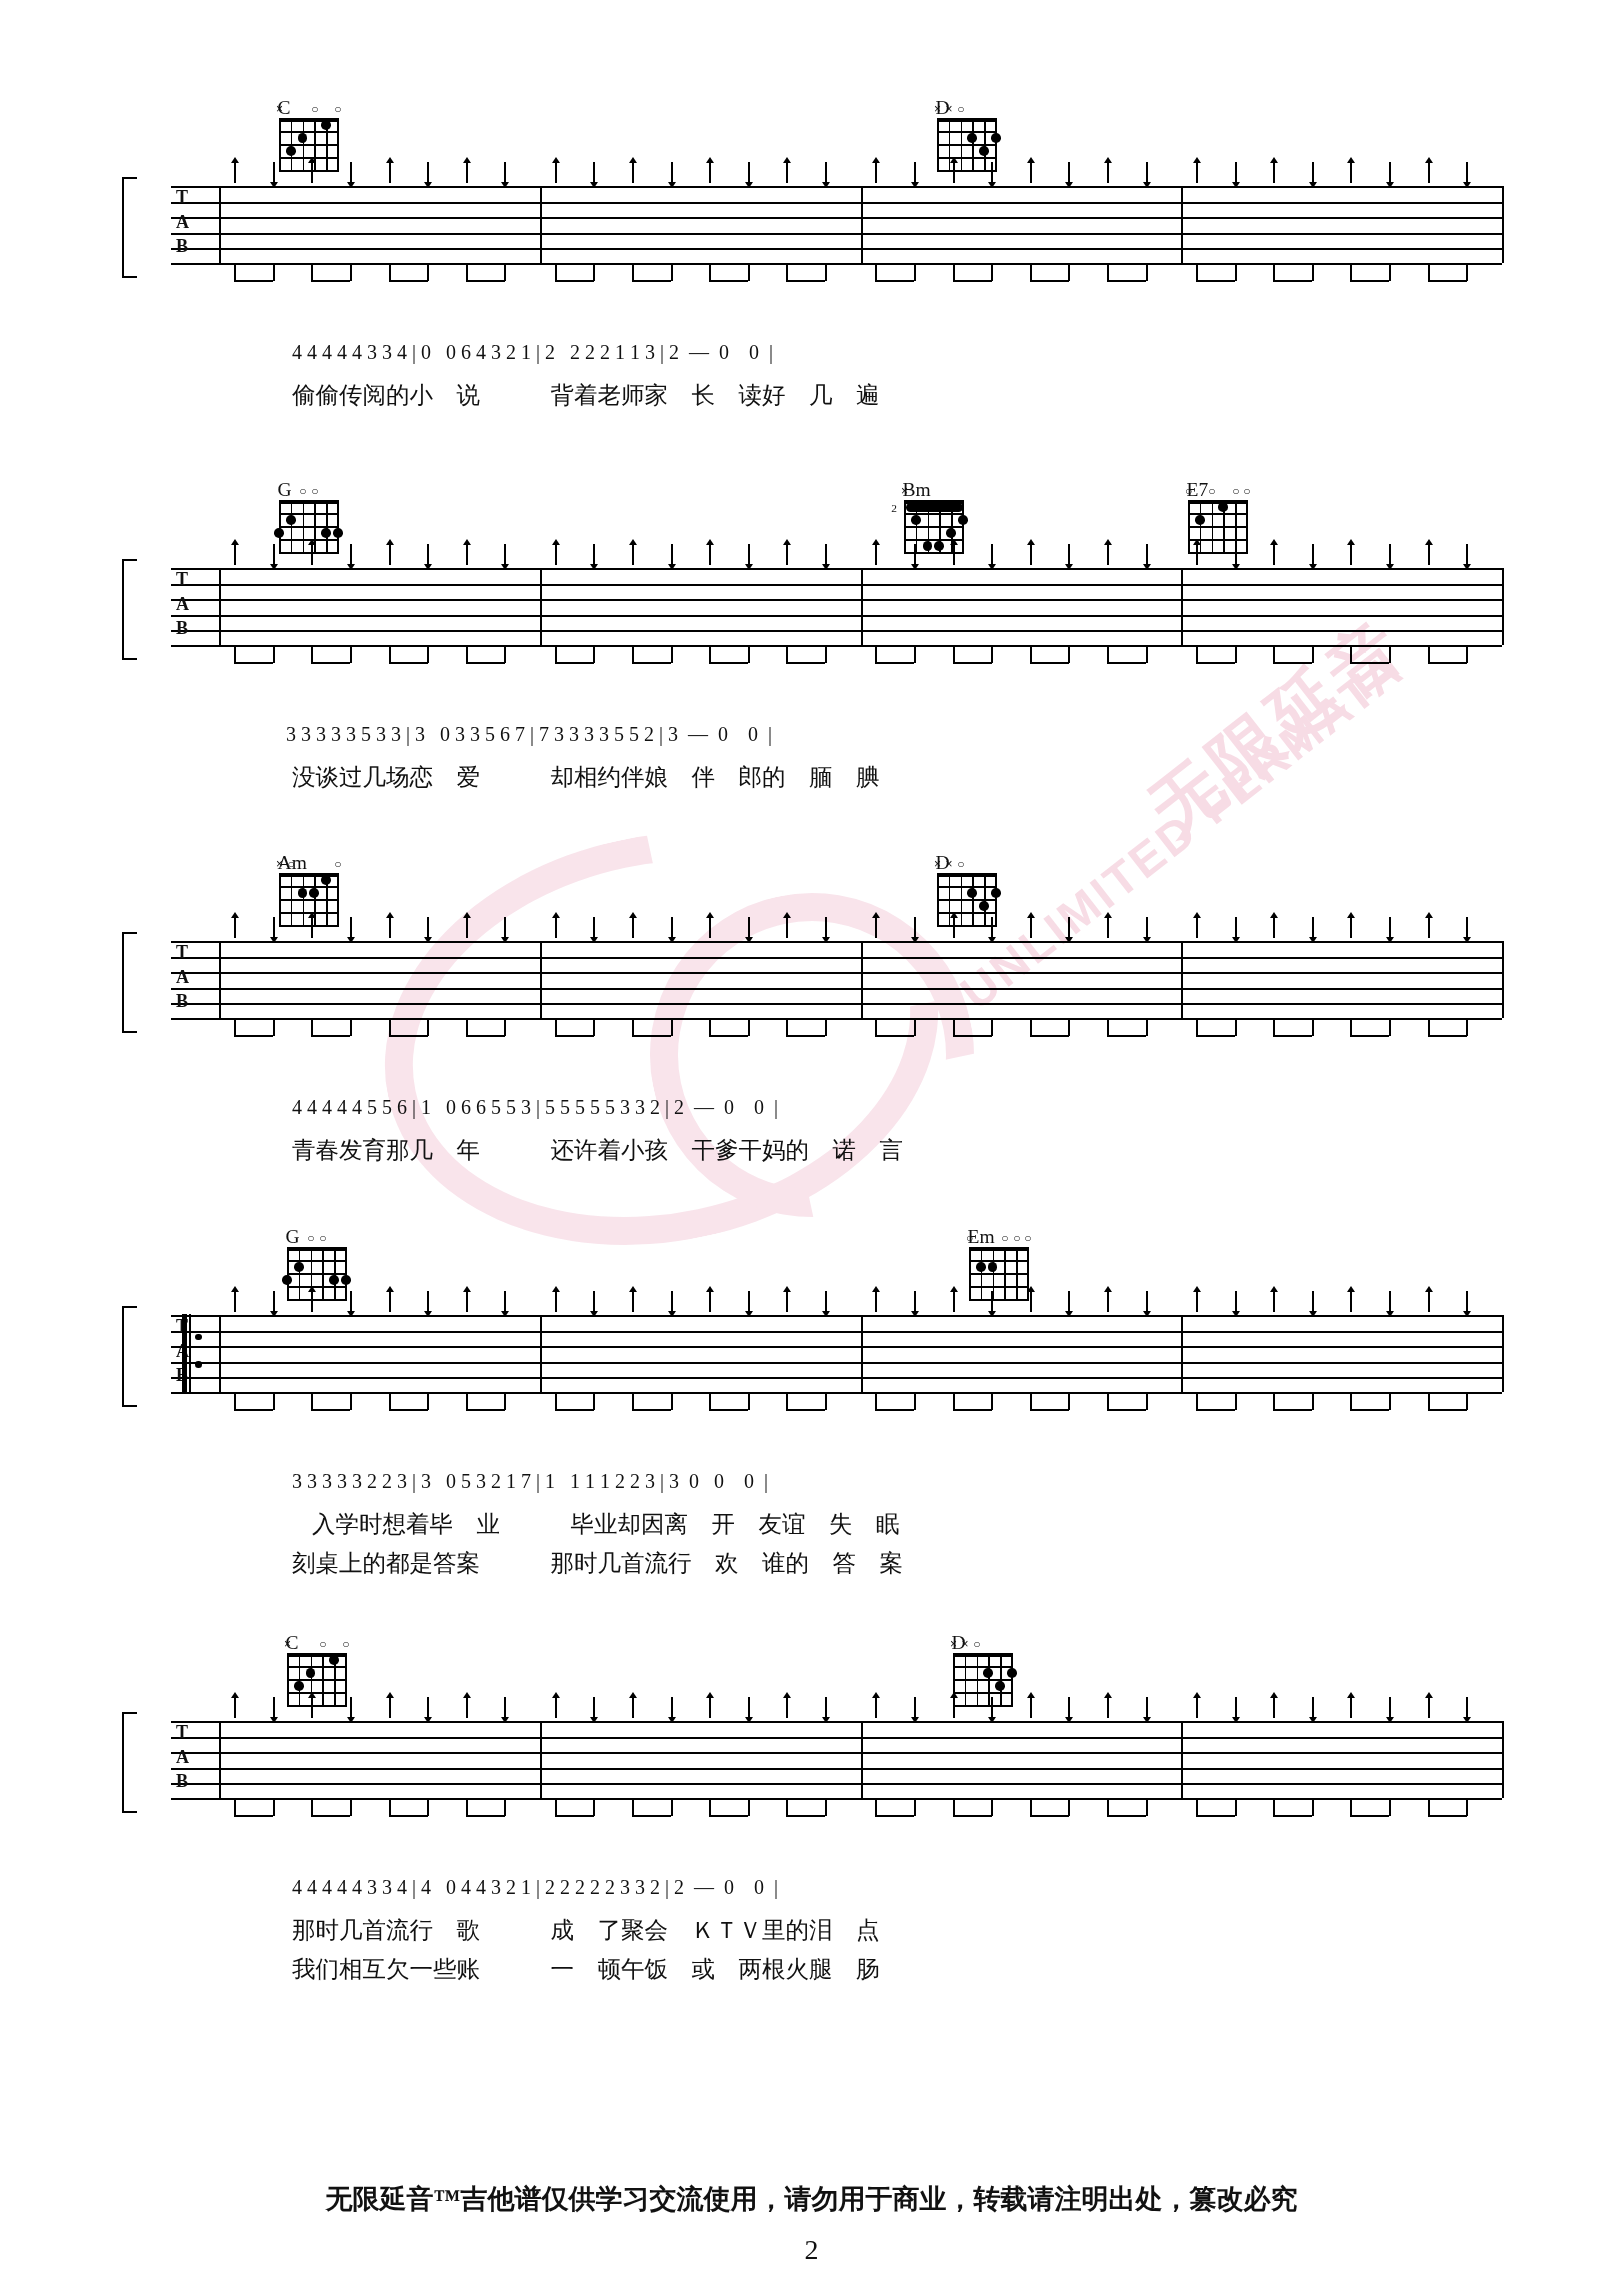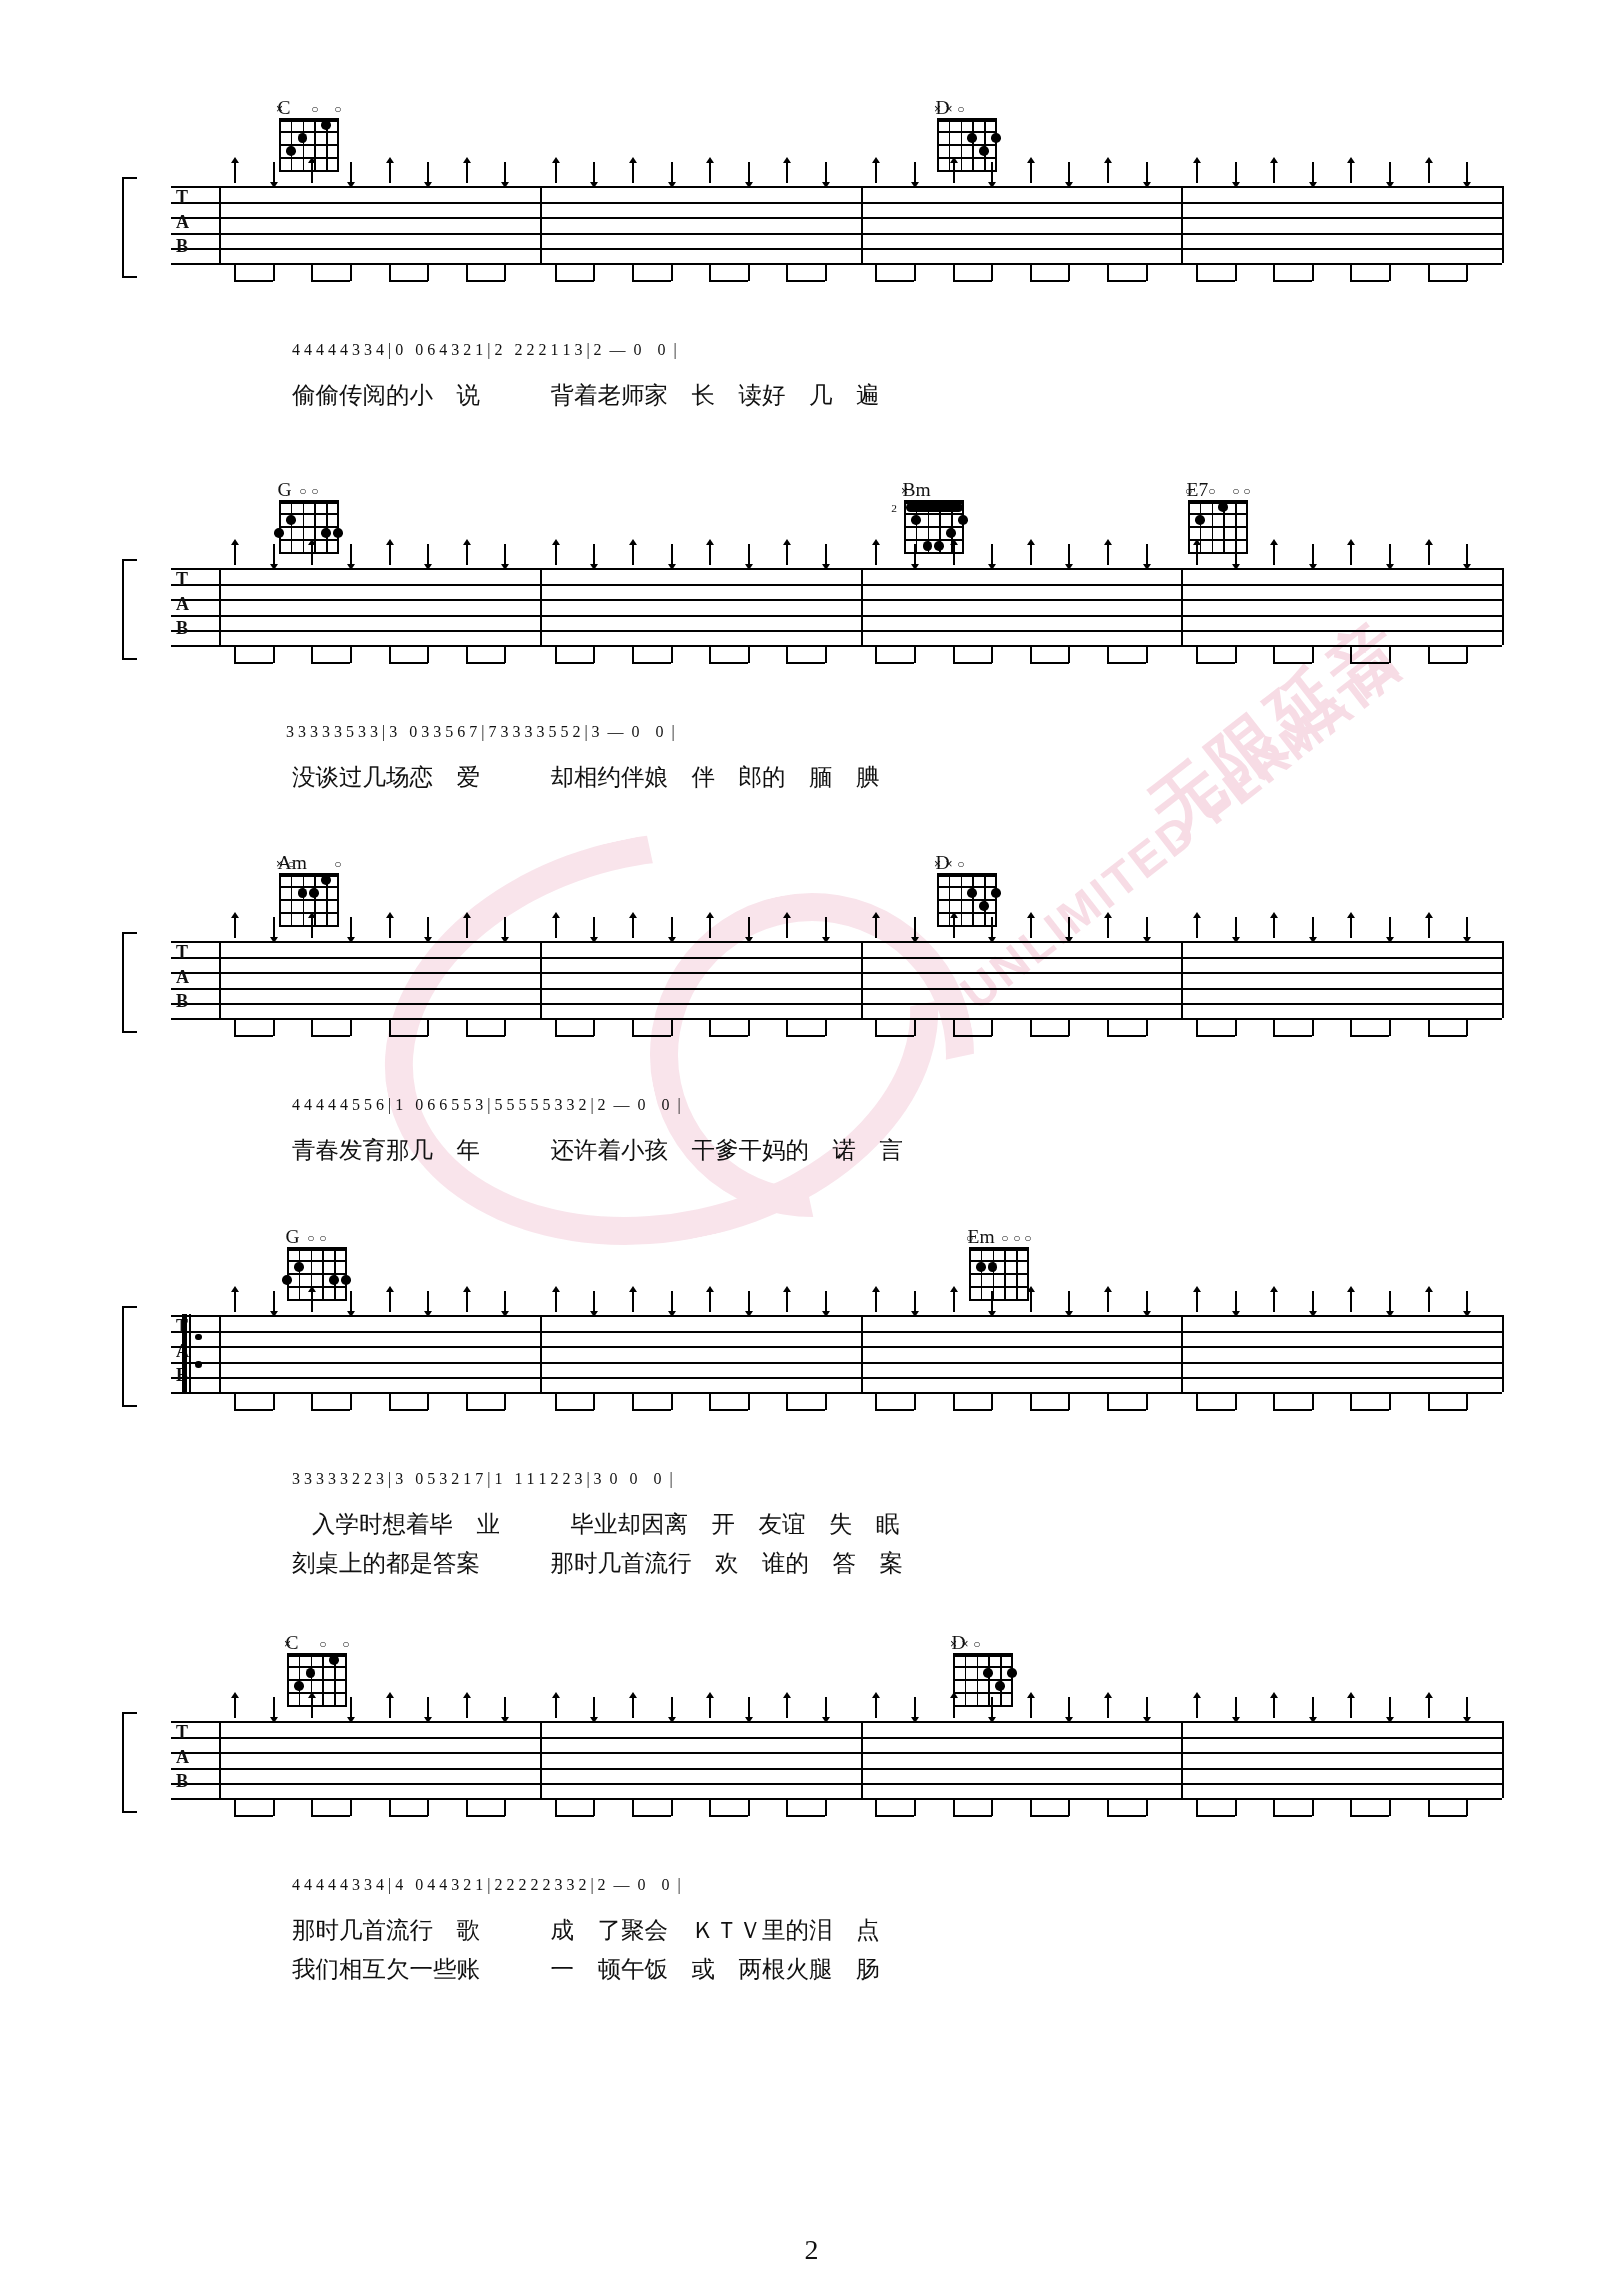--- a/index.html
+++ b/index.html
@@ -34,21 +34,21 @@
   .barre{position:absolute;height:9px;background:#000;border-radius:4.9px;}
   .fretnum{position:absolute;left:-13px;font-size:11.4px;}
 
   .arrow{position:absolute;width:1.6px;background:#000;}
   .arrow:after{content:"";position:absolute;left:-3.2px;width:0;height:0;border-left:4px solid transparent;border-right:4px solid transparent;}
   .arrow.up:after{top:-4.9px;border-bottom:6.5px solid #000;}
   .arrow.down:after{bottom:-4.9px;border-top:6.5px solid #000;}
   .stem{position:absolute;width:1.6px;background:#000;}
   .beam{position:absolute;height:2.4px;background:#000;}
 
-  .numrow{position:absolute;font-family:"Liberation Serif",serif;font-size:16px;letter-spacing:0;white-space:pre;}
+  .numrow{position:absolute;font-family:"Liberation Serif",serif;font-size:20px;letter-spacing:0;white-space:pre;}
   .lyric{position:absolute;font-family:"Liberation Serif",serif;font-size:23.5px;white-space:pre;}
 
   .repeat{position:absolute;width:11.4px;}
   .repeat .thick{position:absolute;left:0;top:0;width:4.9px;height:100%;background:#000;}
   .repeat .thin{position:absolute;left:7.3px;top:0;width:1.6px;height:100%;background:#000;}
   .repeat .d{position:absolute;width:6.5px;height:6.5px;border-radius:50%;background:#000;left:13px;}
 
   .footer{position:absolute;left:0;right:0;bottom:78px;text-align:center;font-size:27px;font-weight:bold;}
   .pagenum{position:absolute;left:0;right:0;bottom:29px;text-align:center;font-size:28px;}
 </style>
@@ -807,15 +807,16 @@
       <div class="arrow up" style="left: 1306px; top: 65px; height: 21px;"></div>
       <div class="stem" style="left: 1306px; top: 166px; height: 18px;"></div>
       <div class="beam" style="left: 1306px; width: 39px; top: 183px;"></div>
       <div class="arrow down" style="left: 1344px; top: 65px; height: 21px;"></div>
       <div class="stem" style="left: 1344px; top: 166px; height: 18px;"></div>
       <div class="numrow" style="left: 170px; top: 244px;">4 4 4 4 4 3 3 4 | 4   0 4 4 3 2 1 | 2 2 2 2 2 3 3 2 | 2  —  0    0  |</div>
       <div class="lyric" style="left: 170px; top: 282px;">那时几首流行　歌　　　成　了聚会　ＫＴＶ里的泪　点</div>
       <div class="lyric" style="left: 170px; top: 321px;">我们相互欠一些账　　　一　顿午饭　或　两根火腿　肠</div>
     </div>
 
+  <div class="footer">无限延音™吉他谱仅供学习交流使用，请勿用于商业，转载请注明出处，篡改必究</div>
   <div class="pagenum">2</div>
 </div>
 
 
 </body></html>

